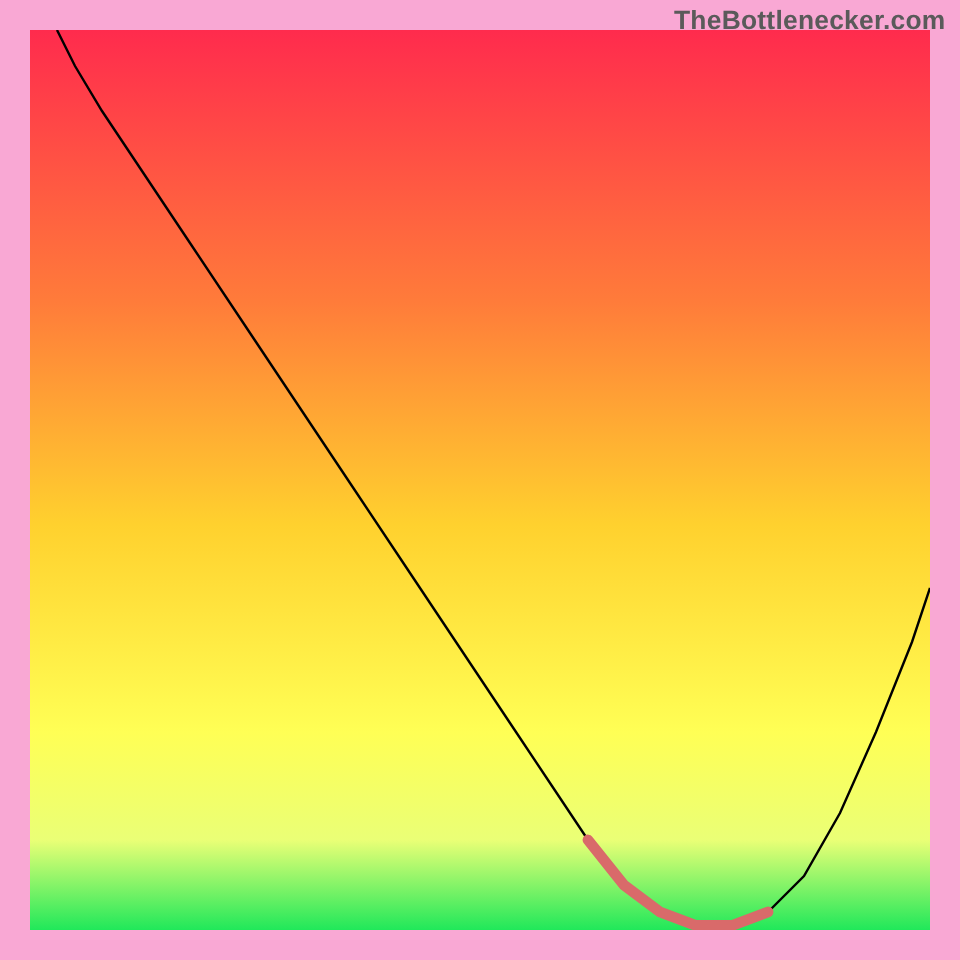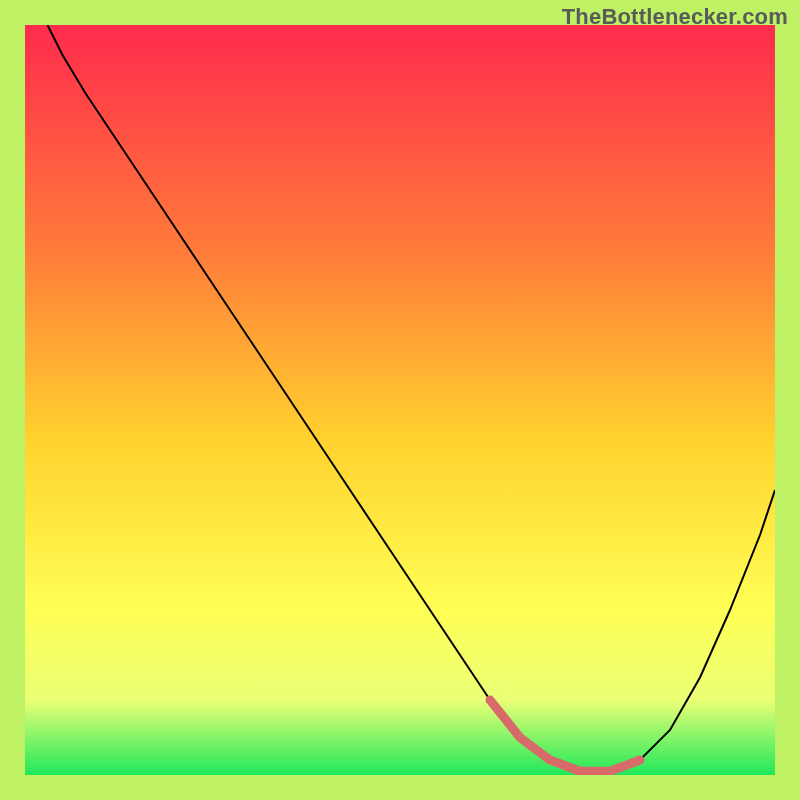--- a/index.html
+++ b/index.html
@@ -8,21 +8,21 @@
     width: 800px;
     height: 800px;
     background: #000;
     font-family: Arial, Helvetica, sans-serif;
     overflow: hidden;
   }
   .outer {
     position: relative;
     width: 800px;
     height: 800px;
-    background: #bef264;
+    background: #f9a8d4;
     text-align: right;
   }
   .watermark {
     position: absolute;
     top: 4px;
     right: 12px;
     color: #5a5a5a;
     font-weight: bold;
     font-size: 22px;
     letter-spacing: 0.2px;

